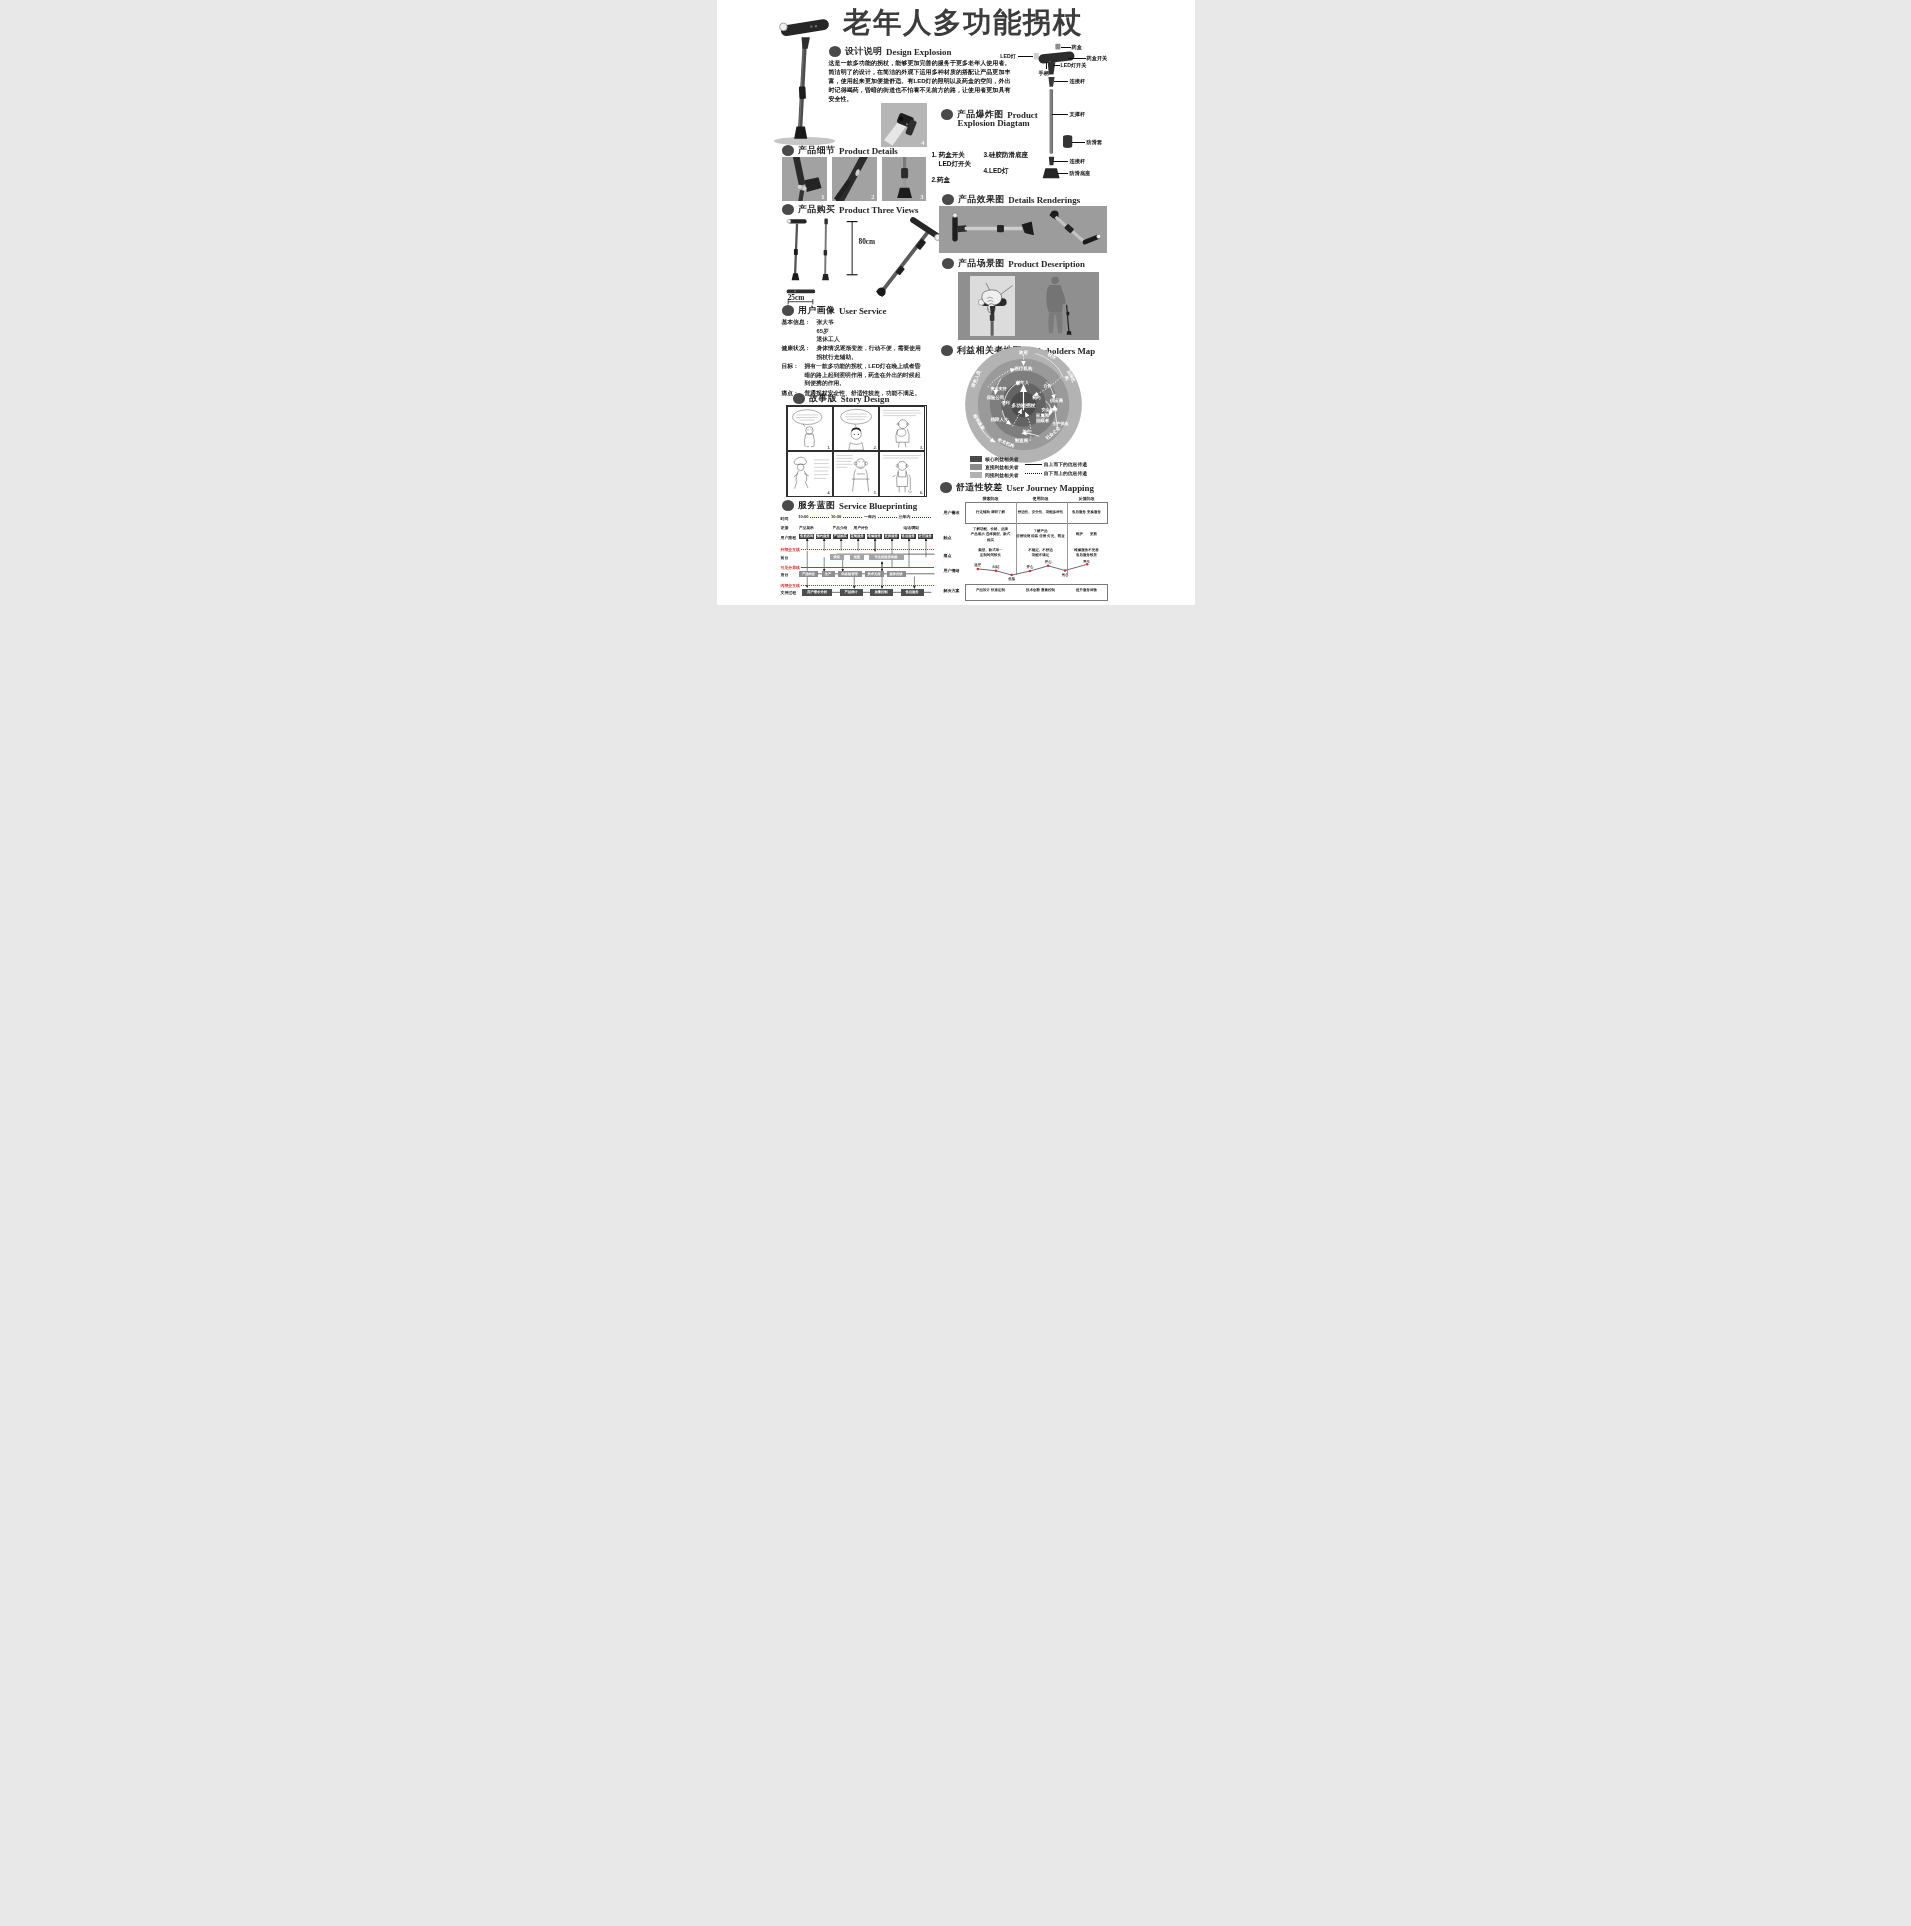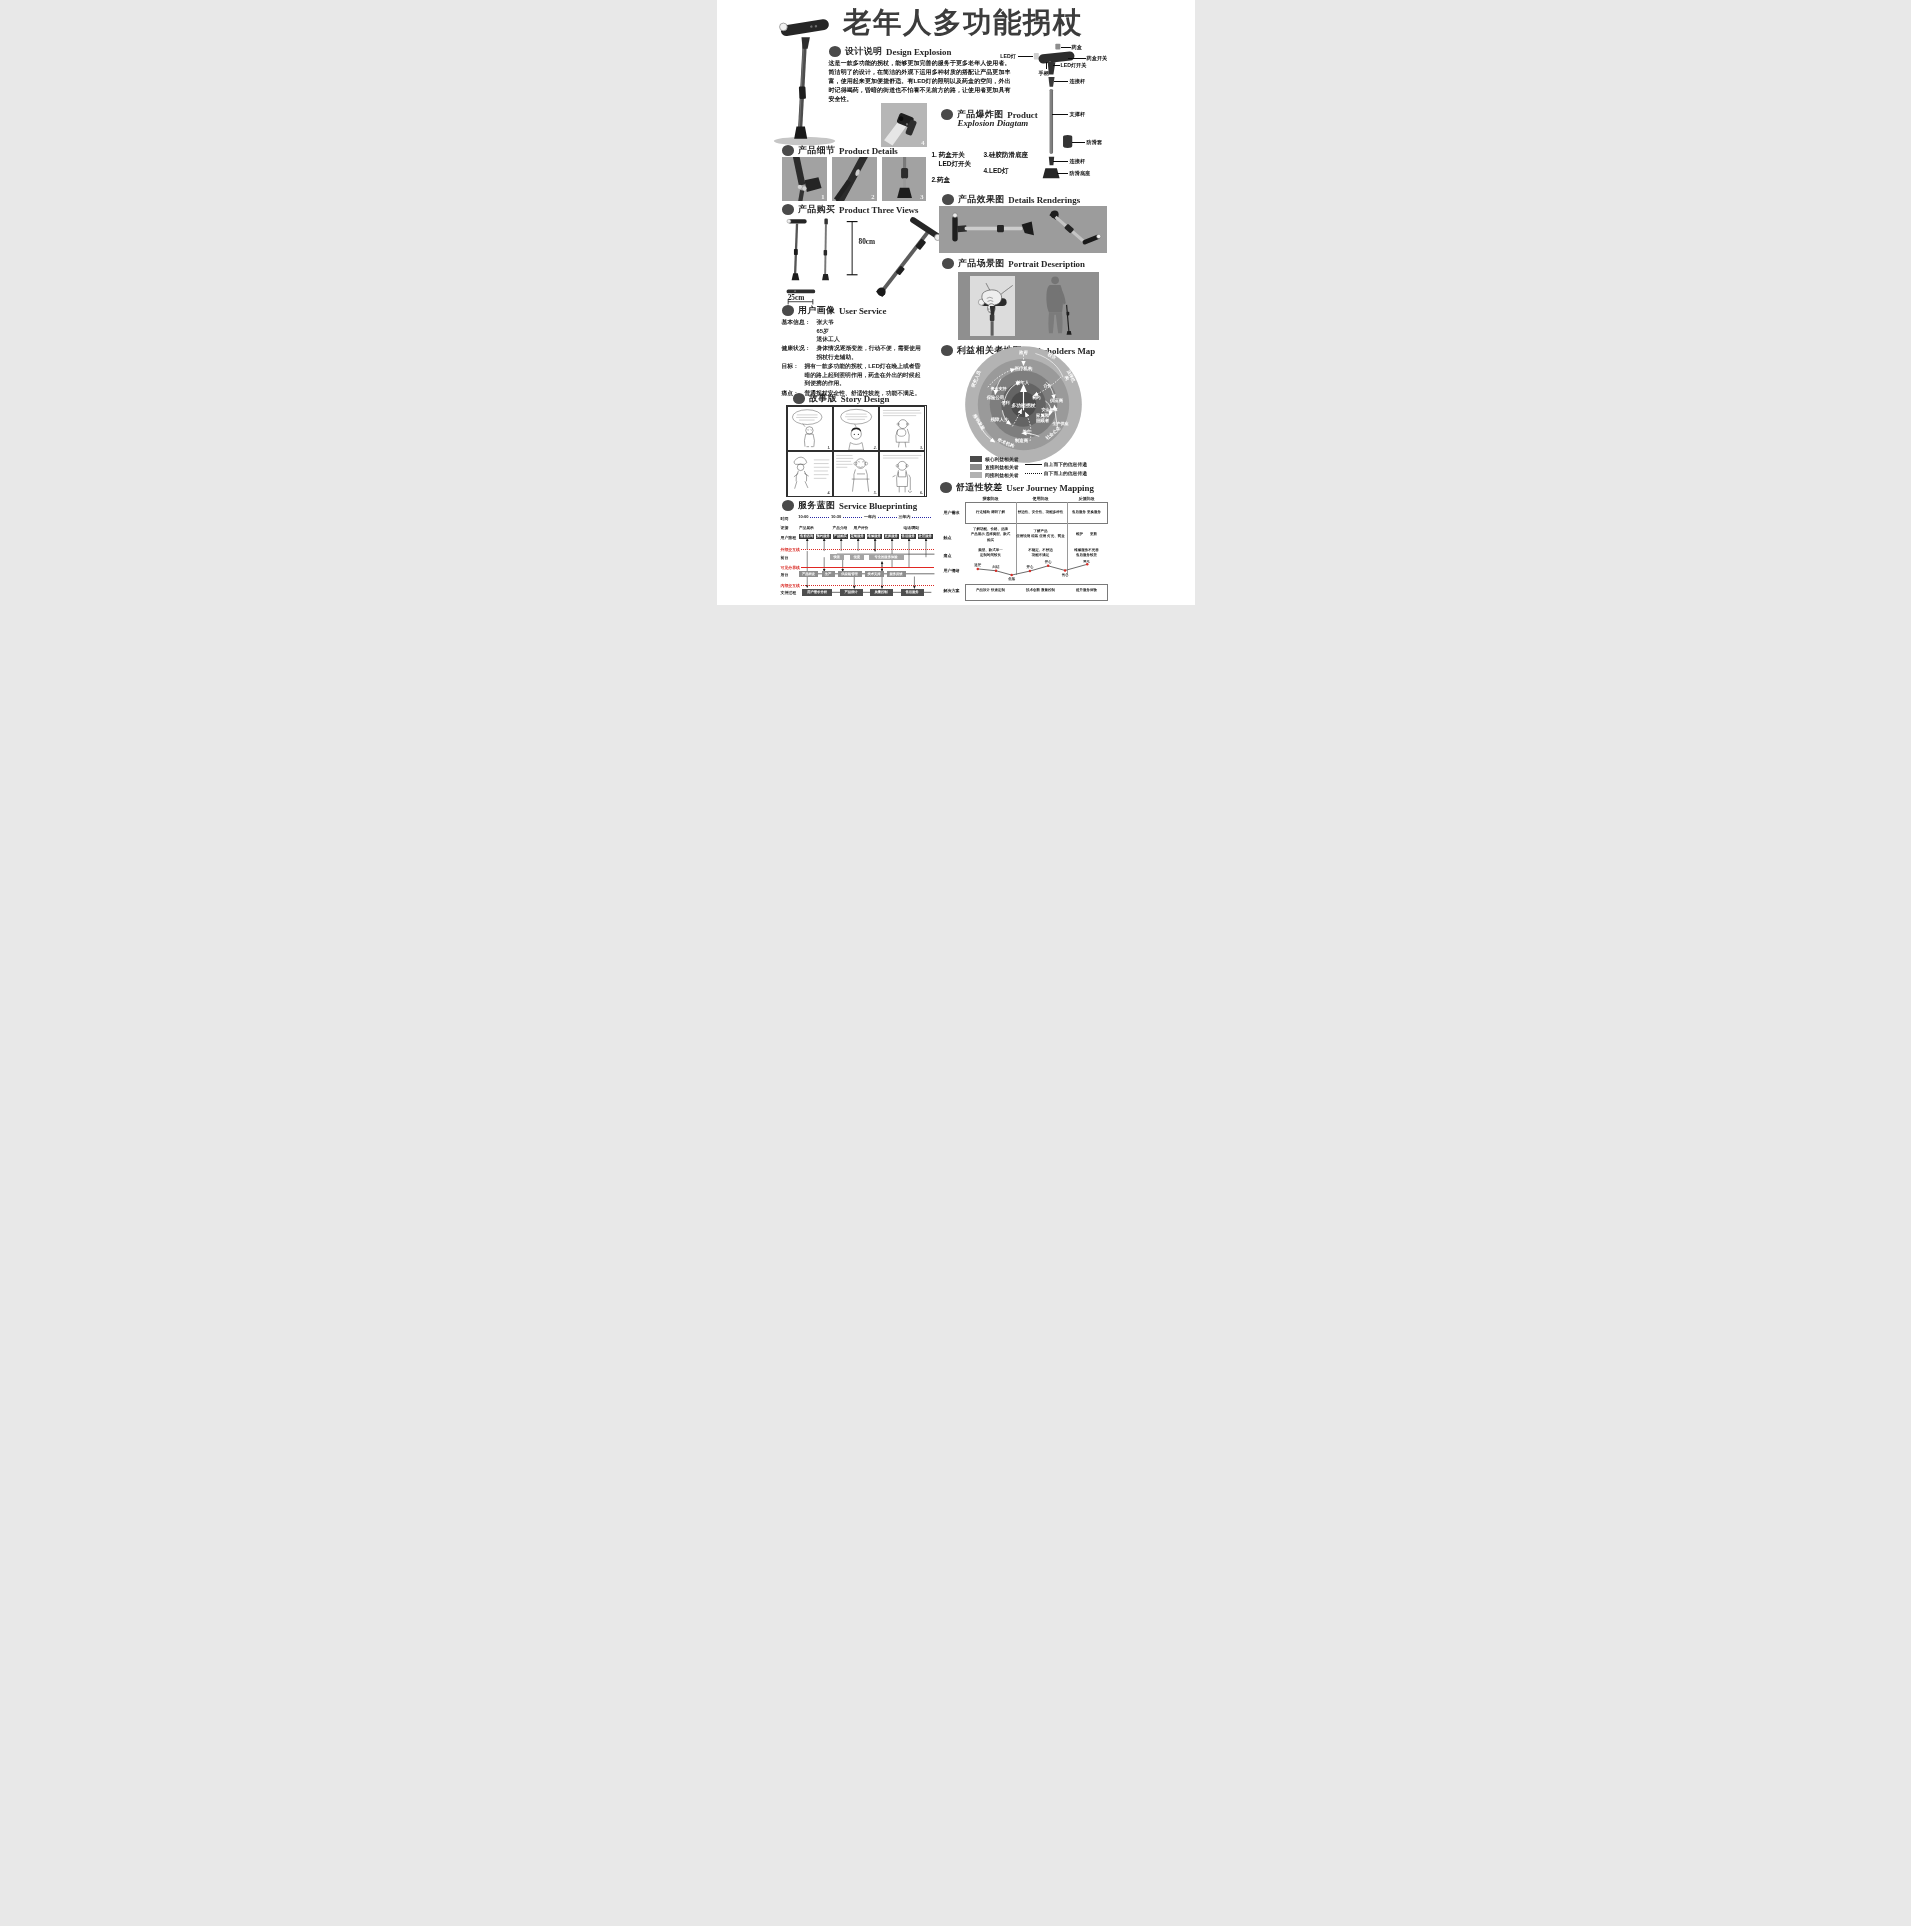--- a/index.html
+++ b/index.html
@@ -424,21 +424,21 @@
     <div class="xlabel" style="left:77px;top:99px;">防滑套</div>
     <div class="xlabel" style="left:60px;top:118px;">连接杆</div>
     <div class="xlabel" style="left:60px;top:130px;">防滑底座</div>
   </div>
 
   <div class="sec-head" style="left:224px;top:108px;">
     <div class="bullet"></div>
     <span class="hcn">产品爆炸图</span>
     <span class="hen">Product</span>
   </div>
-  <div class="abs hen" style="left:241px;top:118px;font-style:italic;">Explosion Diagtam</div>
+  <div class="abs hen" style="left:241px;top:118px;">Explosion Diagtam</div>
 
   <div class="sec-head" style="left:225px;top:193px;">
     <div class="bullet"></div>
     <span class="hcn">产品效果图</span>
     <span class="hen">Details Renderings</span>
   </div>
   <div class="gpanel" style="left:222px;top:206px;width:168px;height:47px;background:#9c9c9c;">
     <svg width="168" height="47" viewBox="0 0 435 122">
       <rect x="34" y="26" width="14" height="66" rx="7" fill="#1f1f1f"></rect>
       <circle cx="41" cy="24" r="6" fill="#ededed" stroke="#777" stroke-width="1.5"></circle>
@@ -451,21 +451,21 @@
       <line x1="302" y1="28" x2="380" y2="96" stroke="#c4c4c4" stroke-width="8"></line>
       <rect x="330" y="48" width="15" height="22" rx="3" fill="#242424" transform="rotate(-48 337 59)"></rect>
       <line x1="378" y1="94" x2="412" y2="80" stroke="#191919" stroke-width="12" stroke-linecap="round"></line>
       <circle cx="414" cy="79" r="5.5" fill="#ededed" stroke="#777" stroke-width="1.3"></circle>
     </svg>
   </div>
 
   <div class="sec-head" style="left:225px;top:257px;">
     <div class="bullet"></div>
     <span class="hcn">产品场景图</span>
-    <span class="hen">Portrait Deseription</span>
+    <span class="hen">Product Deseription</span>
   </div>
   <div class="gpanel" style="left:241px;top:272px;width:141px;height:68px;background:#8f8f8f;">
     <div class="abs" style="left:12.3px;top:3.9px;width:45px;height:60px;background:#dcdcdc;">
       <svg width="45" height="60" viewBox="0 0 118 156">
         <g stroke="#4a4a4a" fill="none" stroke-width="1.6">
           <path d="M42,18 C50,34 56,44 62,52"></path>
           <path d="M112,24 C96,36 84,44 76,52"></path>
         </g>
         <rect x="28" y="58" width="68" height="20" rx="10" fill="#2b2b2b"></rect>
         <circle cx="30" cy="68" r="8" fill="#f0f0f0" stroke="#777" stroke-width="1.5"></circle>

